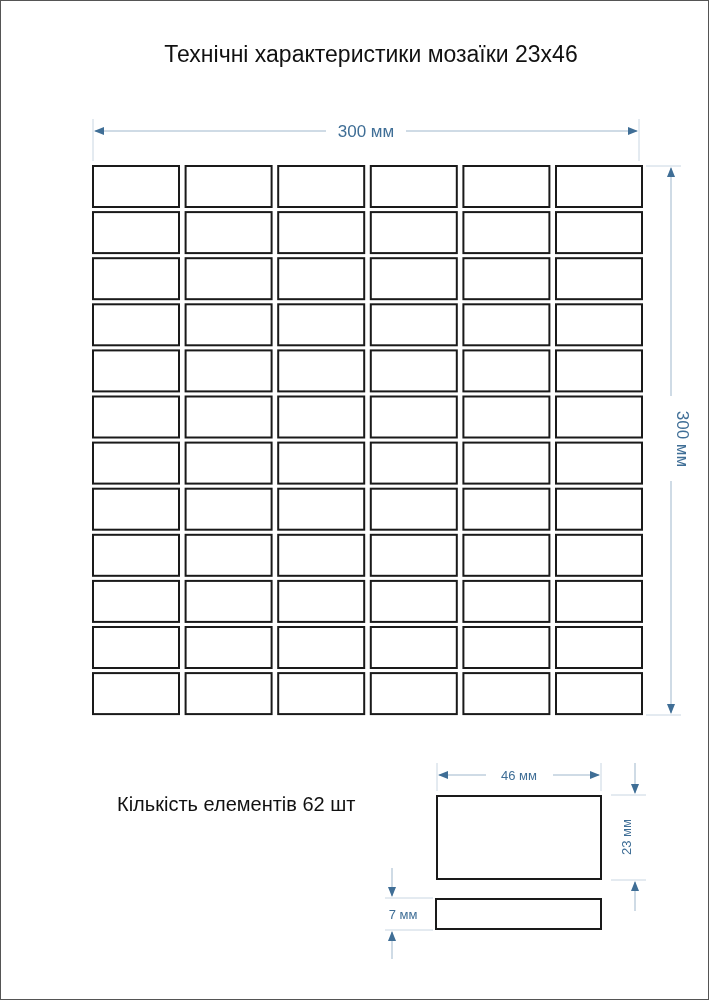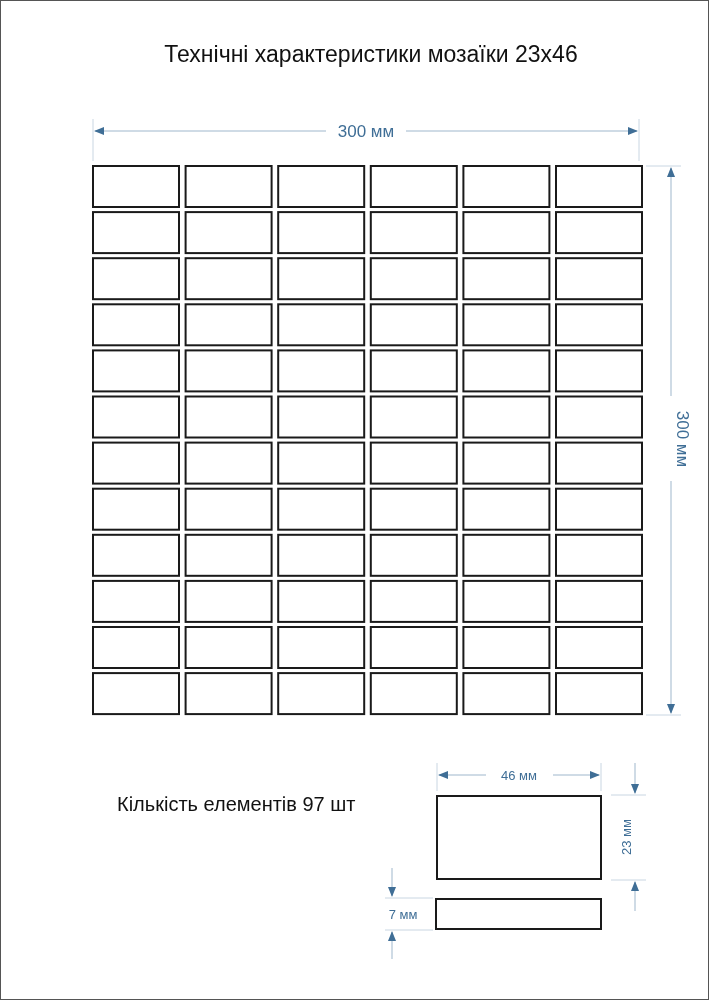--- a/index.html
+++ b/index.html
@@ -131,14 +131,14 @@
       <text x="0" y="0" transform="translate(630,836) rotate(-90)" text-anchor="middle" font-family="Liberation Sans, sans-serif" font-size="13" fill="#3f6e96">23 мм</text>
 
       <line x1="384" y1="897" x2="432" y2="897" stroke="#c9d6e2" stroke-width="1"></line>
       <line x1="384" y1="929" x2="432" y2="929" stroke="#c9d6e2" stroke-width="1"></line>
       <line x1="391" y1="867" x2="391" y2="895" stroke="#9fb7cc" stroke-width="1" marker-end="url(#arr)"></line>
       <line x1="391" y1="958" x2="391" y2="931" stroke="#9fb7cc" stroke-width="1" marker-end="url(#arr)"></line>
       <text x="402" y="918" text-anchor="middle" font-family="Liberation Sans, sans-serif" font-size="13" fill="#3f6e96">7 мм</text>
     </g>
   </svg>
 
-  <div class="count">Кількість елементів 97 шт</div>
+  <div class="count">Кількість елементів 62 шт</div>
 </div>
 
 </body></html>

